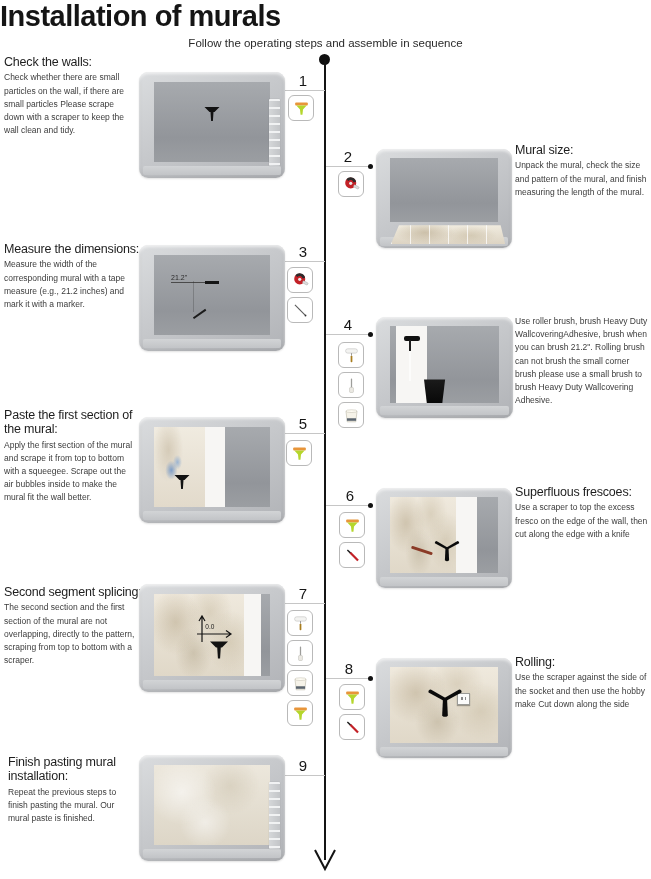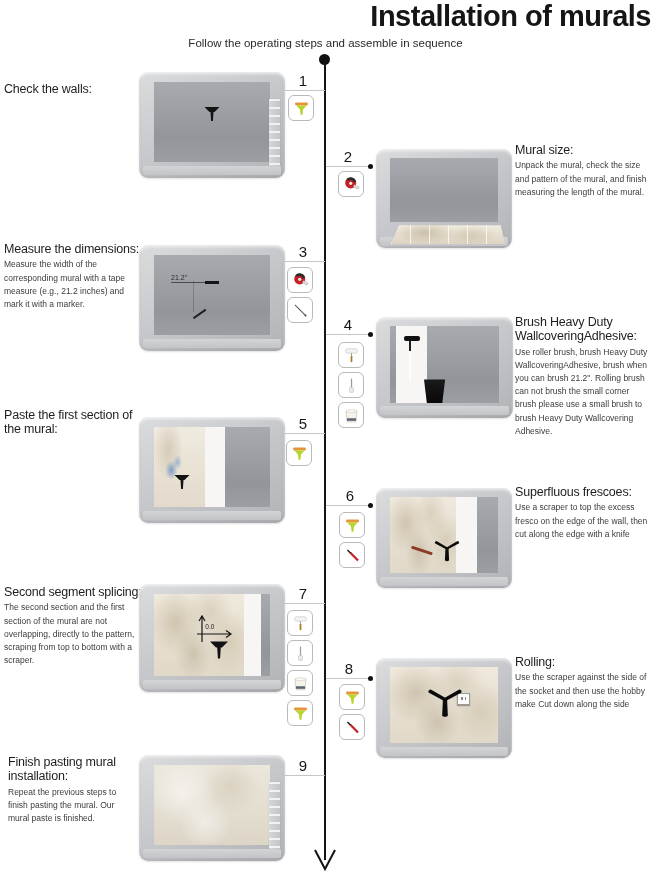--- a/index.html
+++ b/index.html
@@ -1,17 +1,17 @@
 <!DOCTYPE html>
 <html><head>
 <meta charset="utf-8">
 <style>
   html,body{margin:0;padding:0;background:#fff;}
   body{width:651px;height:879px;position:relative;font-family:"Liberation Sans",sans-serif;overflow:hidden;}
-  .hdr-title{position:absolute;left:0;top:0;width:651px;text-align:right;font-size:29px;font-weight:700;color:#151515;letter-spacing:-.5px;}
+  .hdr-title{position:absolute;left:0;top:0;width:651px;text-align:left;font-size:29px;font-weight:700;color:#151515;letter-spacing:-.5px;}
   .hdr-sub{position:absolute;left:0;top:37px;width:651px;text-align:center;font-size:11.5px;color:#2a2a2a;}
 
   
   .vline{position:absolute;left:324px;top:60px;width:2px;height:800px;background:#141414;}
   .vdot{position:absolute;left:319px;top:54px;width:11px;height:11px;border-radius:50%;background:#101010;}
   .varrow{position:absolute;left:313px;top:848px;width:24px;height:24px;}
 
   .connector{position:absolute;height:1px;background:#c6c6c6;}
   .connector.dotl::before{content:"";position:absolute;left:-2px;top:-2px;width:5px;height:5px;border-radius:50%;background:#111;}
   .connector.dotr::after{content:"";position:absolute;right:-2px;top:-2px;width:5px;height:5px;border-radius:50%;background:#111;}
@@ -31,21 +31,21 @@
   .t4{left:338px;top:342px}.t5{left:286px;top:440px}.t6{left:339px;top:512px}
   .t7{left:287px;top:610px}.t8{left:339px;top:684px}
   .tool-box{width:26px;height:26px;border:1px solid #b9b9b9;border-radius:6px;background:#fff;display:flex;align-items:center;justify-content:center;box-sizing:border-box;}
   .tool-box svg{width:19px;height:19px;display:block;}
 
   
   .txt{position:absolute;}
   .txt h3{margin:0 0 2px 0;font-size:12.5px;font-weight:400;color:#1e1e1e;line-height:1.15;letter-spacing:-.2px;}
   .txt h3.nw{white-space:nowrap;}
   .txt p{margin:0;font-size:8.5px;color:#3c3c3c;line-height:1.55;}
-  .s1-txt{left:4px;top:82px;width:129px}.s2-txt{left:515px;top:143px;width:133px}
+  .s1-txt{left:4px;top:55px;width:129px}.s2-txt{left:515px;top:143px;width:133px}
   .s3-txt{left:4px;top:242px;width:132px}.s4-txt{left:515px;top:315px;width:133px}
   .s5-txt{left:4px;top:408px;width:129px}.s6-txt{left:515px;top:485px;width:134px}
   .s7-txt{left:4px;top:585px;width:132px}.s8-txt{left:515px;top:655px;width:133px}
   .s9-txt{left:8px;top:755px;width:129px}
 
   
   .img{position:absolute;border-radius:9px;overflow:hidden;background:linear-gradient(150deg,#dadcde 0%,#c7c9cc 45%,#b1b3b7 100%);box-shadow:inset 0 2px 3px rgba(255,255,255,.65),inset 0 -2px 4px rgba(0,0,0,.10),0 1px 2px rgba(0,0,0,.12);}
   .s1-img{left:139px;top:72px;width:146px;height:106px}
   .s2-img{left:376px;top:149px;width:136px;height:99px}
   .s3-img{left:139px;top:245px;width:146px;height:106px}
@@ -172,20 +172,21 @@
 
 <div class="vdot"></div>
 <div class="vline"></div>
 <svg class="varrow" viewBox="0 0 24 24">
     <path d="M2 2 L12 21 L22 2" fill="none" stroke="#141414" stroke-width="2"></path>
   </svg>
 
 <section>
   <div class="txt s1-txt">
     <h3 class="nw">Check the walls:</h3>
+    <p>Check whether there are small particles on the wall, if there are small particles Please scrape down with a scraper to keep the wall clean and tidy.</p>
   </div>
   <div class="num n1">1</div>
   <div class="connector dotl c1"></div>
   <div class="tools t1">
     <div class="tool-box">
         <svg viewBox="0 0 24 24">
           <use href="#i-squeegee"></use>
         </svg>
       </div>
   </div>
@@ -248,21 +249,20 @@
       </div>
       <div class="m-vline"></div>
       <div class="m-mark"></div>
     </div>
     <div class="floor"></div>
   </div>
 </section>
 
 <section>
   <div class="txt s4-txt">
-    <h3>Brush Heavy Duty WallcoveringAdhesive:</h3>
     <p>Use roller brush, brush Heavy Duty WallcoveringAdhesive, brush when you can brush 21.2". Rolling brush can not brush the small corner brush please use a small brush to brush Heavy Duty Wallcovering Adhesive.</p>
   </div>
   <div class="num n4">4</div>
   <div class="connector dotr c4"></div>
   <div class="tools t4">
     <div class="tool-box">
         <svg viewBox="0 0 24 24">
           <use href="#i-roller"></use>
         </svg>
       </div>
@@ -285,20 +285,21 @@
       <div class="roller-stem"></div>
       <div class="bucket"></div>
     </div>
     <div class="floor"></div>
   </div>
 </section>
 
 <section>
   <div class="txt s5-txt">
     <h3>Paste the first section of the mural:</h3>
+    <p>Apply the first section of the mural and scrape it from top to bottom with a squeegee. Scrape out the air bubbles inside to make the mural fit the wall better.</p>
   </div>
   <div class="num n5">5</div>
   <div class="connector dotl c5"></div>
   <div class="tools t5">
     <div class="tool-box">
         <svg viewBox="0 0 24 24">
           <use href="#i-squeegee"></use>
         </svg>
       </div>
   </div>

